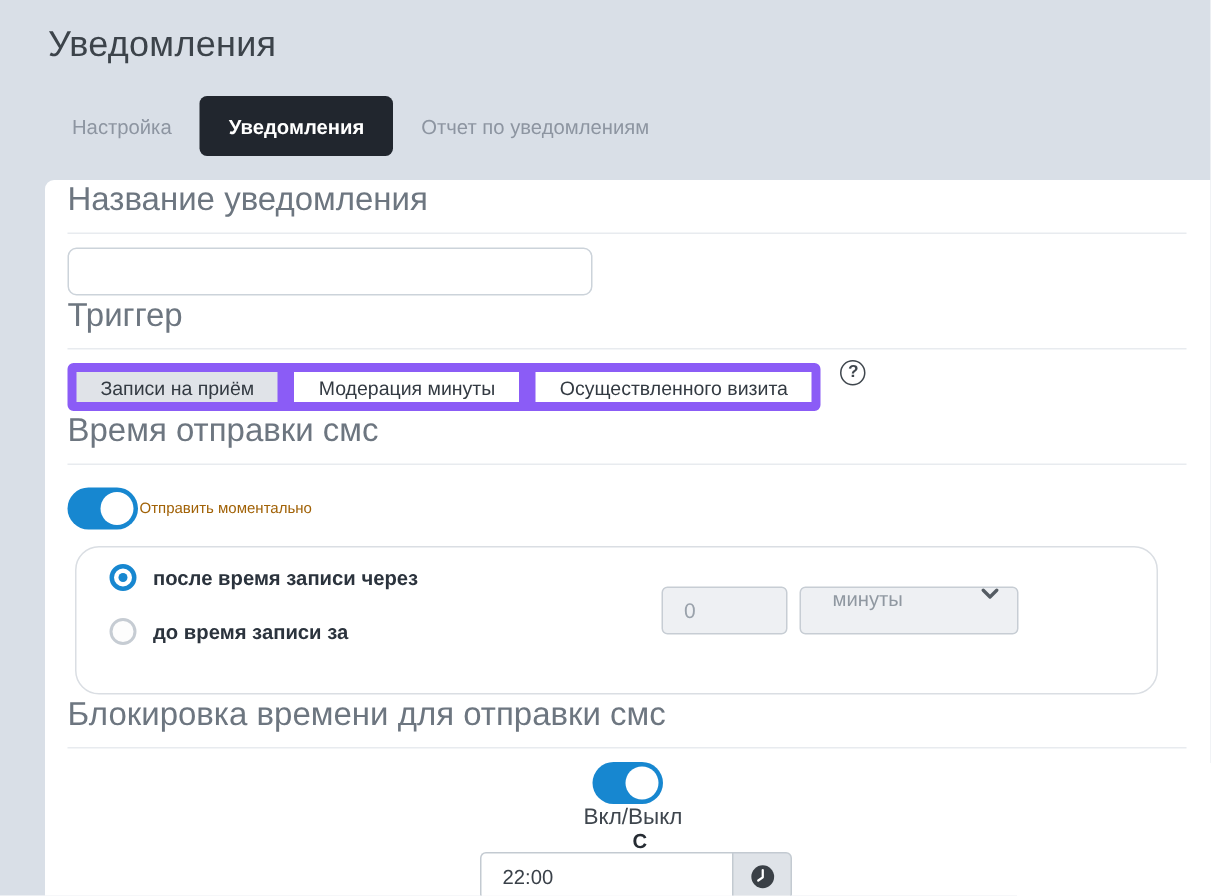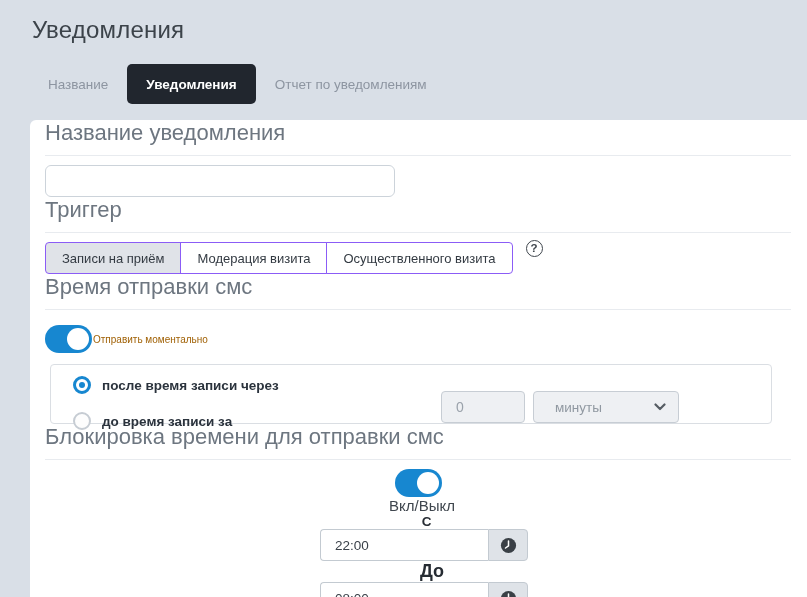--- a/index.html
+++ b/index.html
@@ -30,21 +30,21 @@
   
   .name-input {
     display:block; margin-top:9px; width:350px; height:32px;
     border:1px solid #ccd3da; border-radius:6px; padding:0 12px; font-size:14px; color:#333a42; outline:none;
     font-family:inherit;
   }
   
   .seg-row { display:flex; align-items:flex-start; margin-top:9px; }
   .segmented { display:flex; }
   .seg {
-    height:32px; border:1px solid #8b5cf6; background:#ffffff; color:#333a42;
+    height:32px; border:6px solid #8b5cf6; background:#ffffff; color:#333a42;
     font-size:13px; padding:0 16px; cursor:pointer; white-space:nowrap;
     font-family:inherit; display:flex; align-items:center;
   }
   .seg + .seg { margin-left:-1px; }
   .seg:first-child { border-radius:4px 0 0 4px; }
   .seg:last-child { border-radius:0 4px 4px 0; }
   .seg.active { background:#e0e3e8; }
   .help {
     width:17px; height:17px; border:1.5px solid #3f464d; border-radius:50%;
     color:#3f464d; font-size:11.5px; font-weight:700; line-height:1;
@@ -57,22 +57,22 @@
     position:relative; width:47px; height:28px; border-radius:14px; background:#1787d0;
     display:inline-block; cursor:pointer; flex:0 0 auto;
   }
   .switch .knob {
     position:absolute; top:3px; right:3px; width:22px; height:22px; border-radius:50%;
     background:#ffffff;
   }
   .toggle-label { margin-left:1px; font-size:10px; color:#a16207; }
   
   .radio-box {
-    position:relative; margin-top:11px; margin-left:5px; width:722px; height:60px;
-    border:1px solid #dadee3; border-radius:4px;
+    position:relative; margin-top:11px; margin-left:5px; width:722px; height:99px;
+    border:1px solid #dadee3; border-radius:16px;
   }
   .radio-row { position:absolute; left:22px; display:flex; align-items:center; cursor:pointer; }
   .radio-row.r1 { top:11px; }
   .radio-row.r2 { top:47px; }
   .radio {
     width:18px; height:18px; border-radius:50%; background:#fdfdfd;
     border:2px solid #c6ccd3; position:relative; flex:0 0 auto;
   }
   .radio.checked { border:3px solid #1787d0; background:#ffffff; }
   .radio.checked::after {
@@ -81,21 +81,21 @@
   }
   .radio-label { margin-left:11px; font-size:13.5px; font-weight:600; color:#2b333d; }
   .amount-input {
     position:absolute; left:390px; top:26px; width:84px; height:32px;
     background:#eef0f3; border:1px solid #c7cdd4; border-radius:4px;
     color:#9aa2ab; font-size:14px; padding:0 14px; font-family:inherit;
   }
   .unit-select {
     position:absolute; left:482px; top:26px; width:146px; height:32px;
     background:#eef0f3; border:1px solid #c7cdd4; border-radius:4px;
-    color:#9098a1; font-size:13.5px; display:flex; align-items:center;
+    color:#9098a1; font-size:13.5px; display:flex; align-items:flex-start;
     padding:0 12px 0 21px; cursor:default;
   }
   .unit-select .chev { margin-left:auto; display:flex; }
   
   .block-row { display:flex; align-items:center; margin-top:9px;flex-direction:column; }
   .onoff-label { margin-left:8px; font-size:15px; color:#3f464e; }
   .from-label { margin-left:17px; font-size:13.5px; font-weight:700; color:#262c33; }
   .to-label { margin-left:28px; font-size:18px; font-weight:700; color:#262c33; }
   .time-group { display:flex; height:32px; margin-left:12px; }
   .time-group .time-input {
@@ -108,38 +108,38 @@
     border-radius:0 4px 4px 0; display:flex; align-items:center; justify-content:center; cursor:pointer;
   }
   .block-row .help { margin-left:17px; margin-top:-8px; }
 </style>
 </head>
 <body>
 
 <div class="header">
   <h1 class="page-title">Уведомления</h1>
   <div class="tabs">
-    <div class="tab">Название</div>
+    <div class="tab">Настройка</div>
     <div class="tab active">Уведомления</div>
     <div class="tab">Отчет по уведомлениям</div>
   </div>
 </div>
 
 <div class="card">
 
   <h2 class="section mt-s1">Название уведомления</h2>
   <div class="rule"></div>
   <input class="name-input" type="text" value="" style="">
 
   <h2 class="section mt-s2">Триггер</h2>
   <div class="rule"></div>
   <div class="seg-row">
     <div class="segmented">
       <button class="seg active">Записи на приём</button>
-      <button class="seg">Модерация визита</button>
+      <button class="seg">Модерация минуты</button>
       <button class="seg">Осуществленного визита</button>
     </div>
     <span class="help">?</span>
   </div>
 
   <h2 class="section mt-s3">Время отправки смс</h2>
   <div class="rule"></div>
   <div class="toggle-row">
     <span class="switch">
         <span class="knob"></span>

